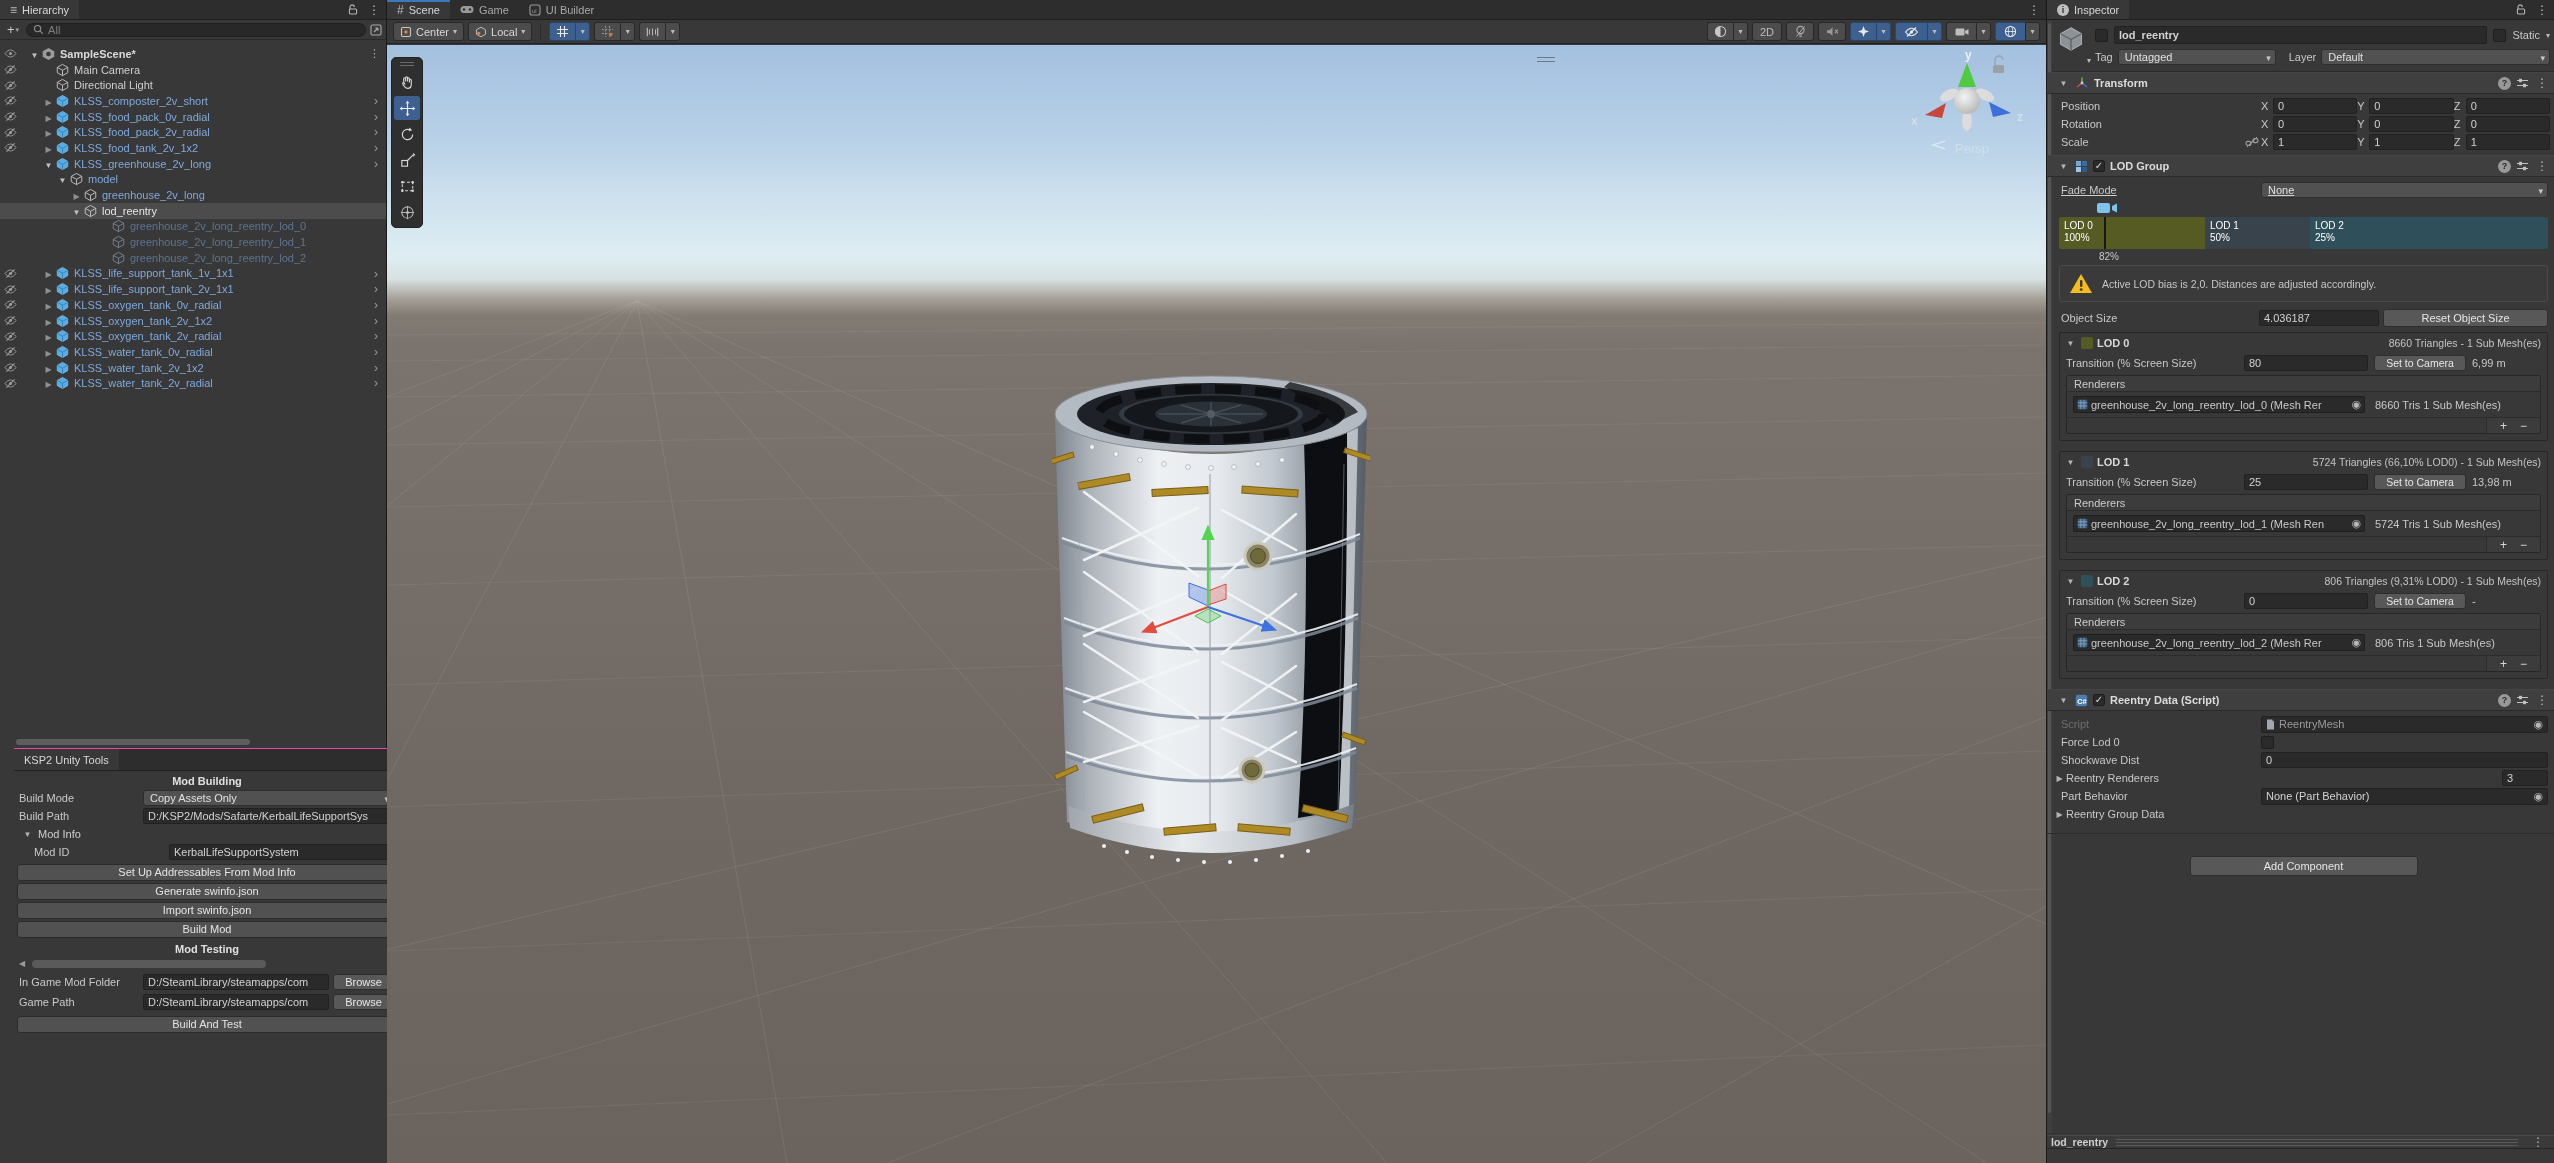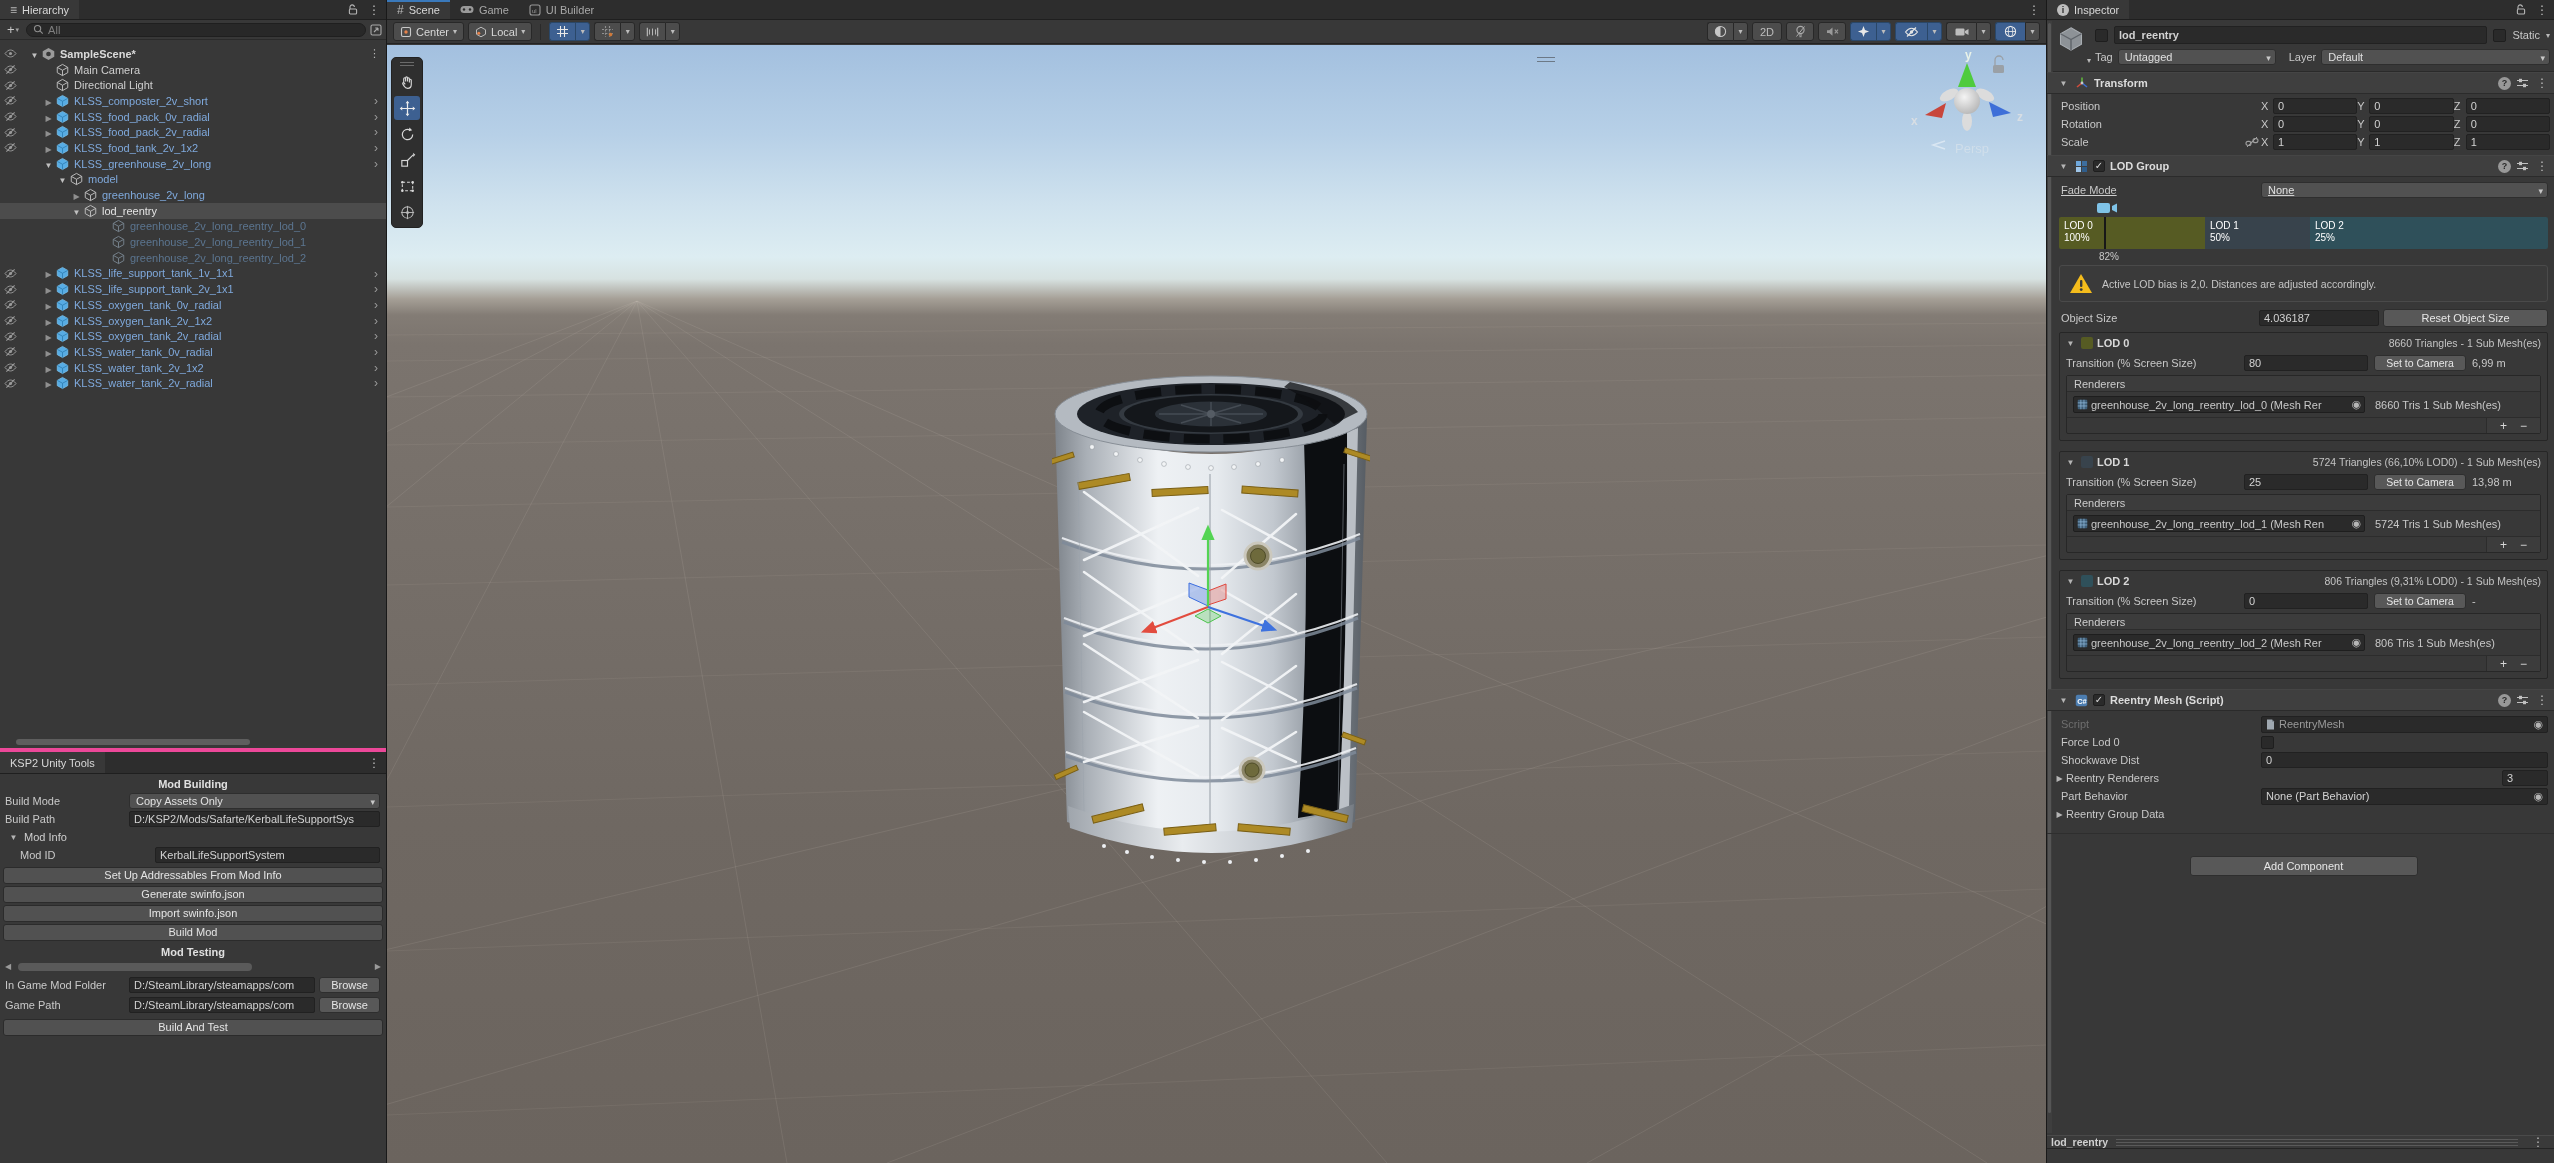--- a/index.html
+++ b/index.html
@@ -53,21 +53,21 @@
   .hrow .eyeic { display:none; }
   .hrow.ey-slash .eye-slash, .hrow.ey-eye .eye-plain { display:block; }
   .hrow .chev { display:none; position:absolute; right:8px; color:#9A9A9A; font-size:12px; top:1px; }
   .hrow.ch-1 .chev { display:block; }
   .hrow .rkebab { display:none; position:absolute; right:6px; color:#B9B9B9; font-size:11px; }
   .hrow.kb-1 .rkebab { display:block; }
   .hscroll { position:absolute; left:0; right:0; bottom:2px; height:7px; }
   .hscroll .thumb { position:absolute; left:16px; width:234px; top:0; height:6px; background:#5E5E5E; border-radius:3px; }
 
   
-  .ksp2 { position:absolute; left:0; top:748px; width:100%; height:415px; border-top:4px solid #ec4899; background:#383838; overflow:hidden; }
+  .ksp2 { position:absolute; left:14px; top:748px; width:100%; height:415px; border-top:1px solid #ec4899; background:#383838; overflow:hidden; }
   .ksp2 .content { padding:2px 0 0 0; }
   .sechead { text-align:center; font-weight:bold; color:#E0E0E0; height:16px; line-height:16px; }
   .krow { display:flex; align-items:center; height:18px; padding:0 6px 0 5px; gap:4px; }
   .krow .klabel { width:120px; flex:none; color:#C9C9C9; }
   .kbtn { display:block; margin:2px 3px; height:17px; line-height:15px; background:#515151; border:1px solid #2B2B2B; border-radius:3px; color:#E4E4E4; text-align:center; }
   .kscroll { position:relative; height:12px; margin:2px 2px; }
   .kscroll .thumb { position:absolute; left:16px; width:234px; top:1px; height:8px; background:#5A5A5A; border-radius:4px; }
   .kscroll .arr { position:absolute; top:0; font-size:8px; color:#9A9A9A; }
 
   
@@ -1429,21 +1429,21 @@
         </div>
 
       <div class="reentry">
         <div class="chead">
           <span class="arrow-down">▼</span>
           <svg width="13" height="13" viewBox="0 0 13 13">
               <rect x="0.8" y="0.8" width="11.4" height="11.4" rx="2" fill="#4C7DB0"></rect>
               <text x="2.2" y="9.6" font-size="7.4" fill="#FFFFFF" font-family="Liberation Sans,sans-serif" font-weight="bold">C#</text>
             </svg>
           <span class="cb" style="width:12px;height:12px;">✓</span>
-          <span class="title">Reentry Mesh (Script)</span>
+          <span class="title">Reentry Data (Script)</span>
           <span class="hsp"></span>
           <span class="helpic">?</span>
           <svg width="13" height="12" viewBox="0 0 13 12">
               <path d="M1 3.5h11M1 8.5h11" stroke="#C0C0C0" stroke-width="1.2"></path>
               <rect x="3" y="1.8" width="3" height="3.4" fill="#C0C0C0"></rect>
               <rect x="7" y="6.8" width="3" height="3.4" fill="#C0C0C0"></rect>
             </svg>
           <span class="kebab" style="padding:0 0 0 2px;">⋮</span>
         </div>
         <div class="irow" style="margin-top:4px;">

